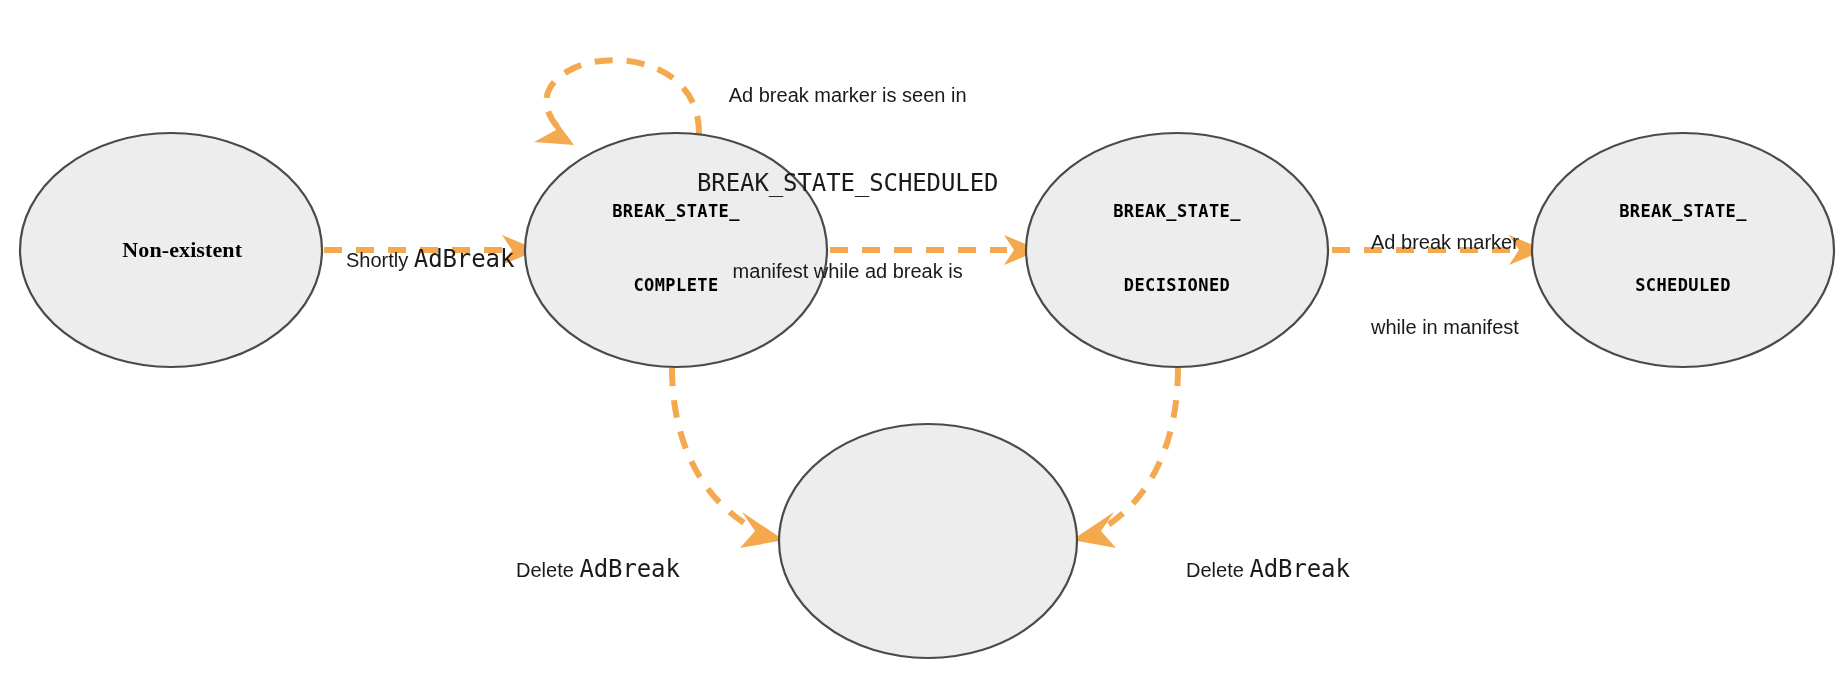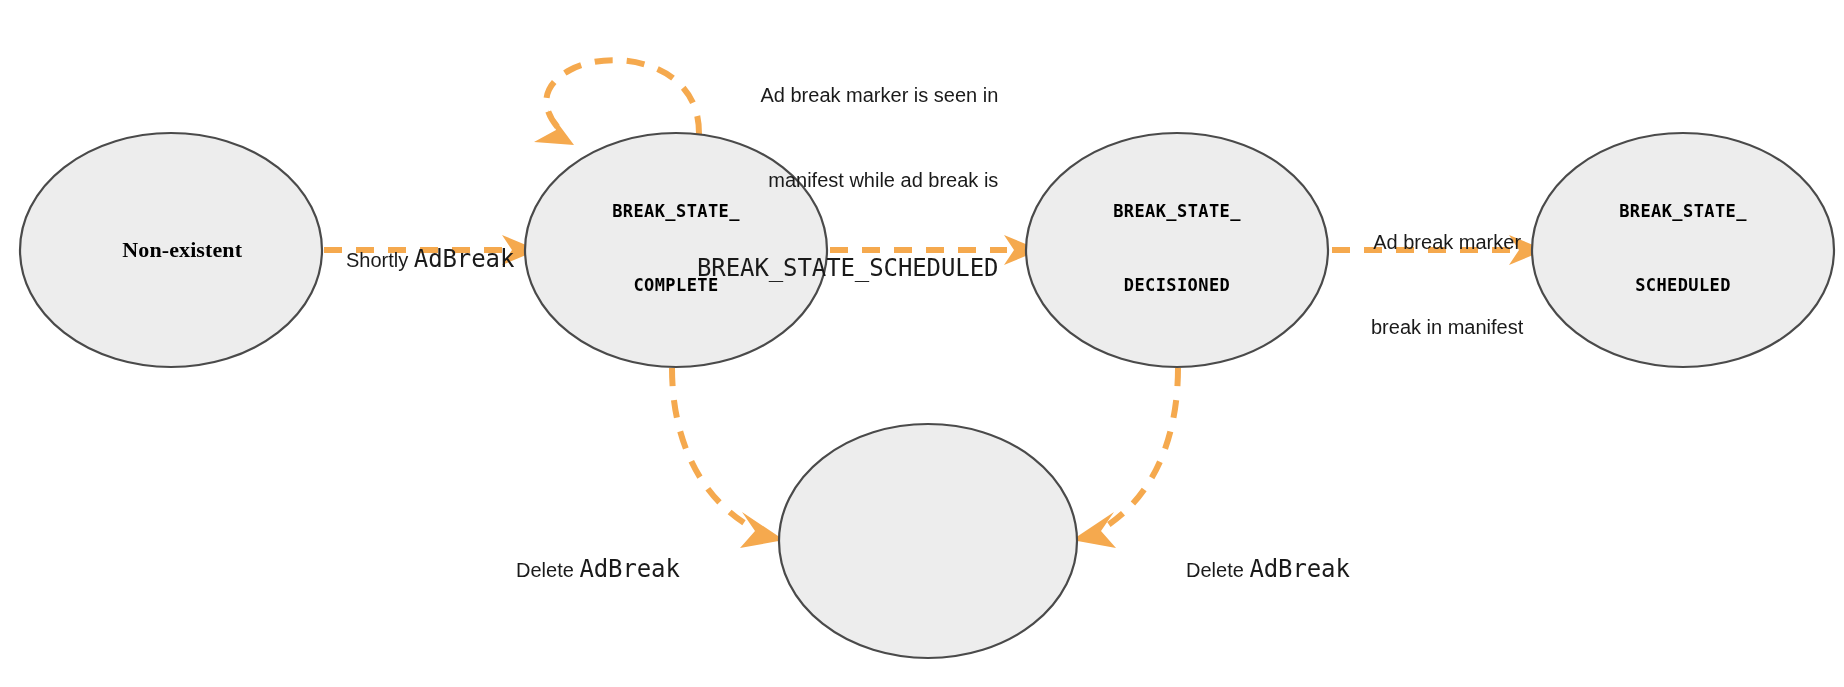--- a/index.html
+++ b/index.html
@@ -79,21 +79,21 @@
   .edge-label .sans {
     font-family: "Liberation Sans", sans-serif;
   }
   .edge-label .line {
     display: block;
   }
   .center-line {
     text-align: center;
   }
   .left-line {
-    text-align: right;
+    text-align: center;
   }
 </style>
 </head>
 <body>
 
 <div id="diagram-root">
 
   <svg class="canvas" viewBox="0 0 1844 687" xmlns="http://www.w3.org/2000/svg">
 
     <g>
@@ -152,28 +152,28 @@
     <div>SCHEDULED</div>
   </div>
 
 
   <div class="lbl edge-label left-line" style="left:346px; top:185px;">
     <span class="line"><span class="sans">Shortly </span><span class="mono">AdBreak</span></span>
   </div>
 
   <div class="lbl edge-label left-line" style="left:697px; top:24px;">
     <span class="line sans">Ad break marker is seen in</span>
+    <span class="line mono">BREAK_STATE_SCHEDULED</span>
     <span class="line sans">manifest while ad break is</span>
-    <span class="line mono">BREAK_STATE_SCHEDULED</span>
   </div>
 
 
   <div class="lbl edge-label center-line" style="left:1371px; top:171px;">
     <span class="line sans">Ad break marker</span>
-    <span class="line sans">break in manifest</span>
+    <span class="line sans">while in manifest</span>
   </div>
 
   <div class="lbl edge-label left-line" style="left:516px; top:495px;">
     <span class="line"><span class="sans">Delete </span><span class="mono">AdBreak</span></span>
   </div>
 
   <div class="lbl edge-label left-line" style="left:1186px; top:495px;">
     <span class="line"><span class="sans">Delete </span><span class="mono">AdBreak</span></span>
   </div>
 

